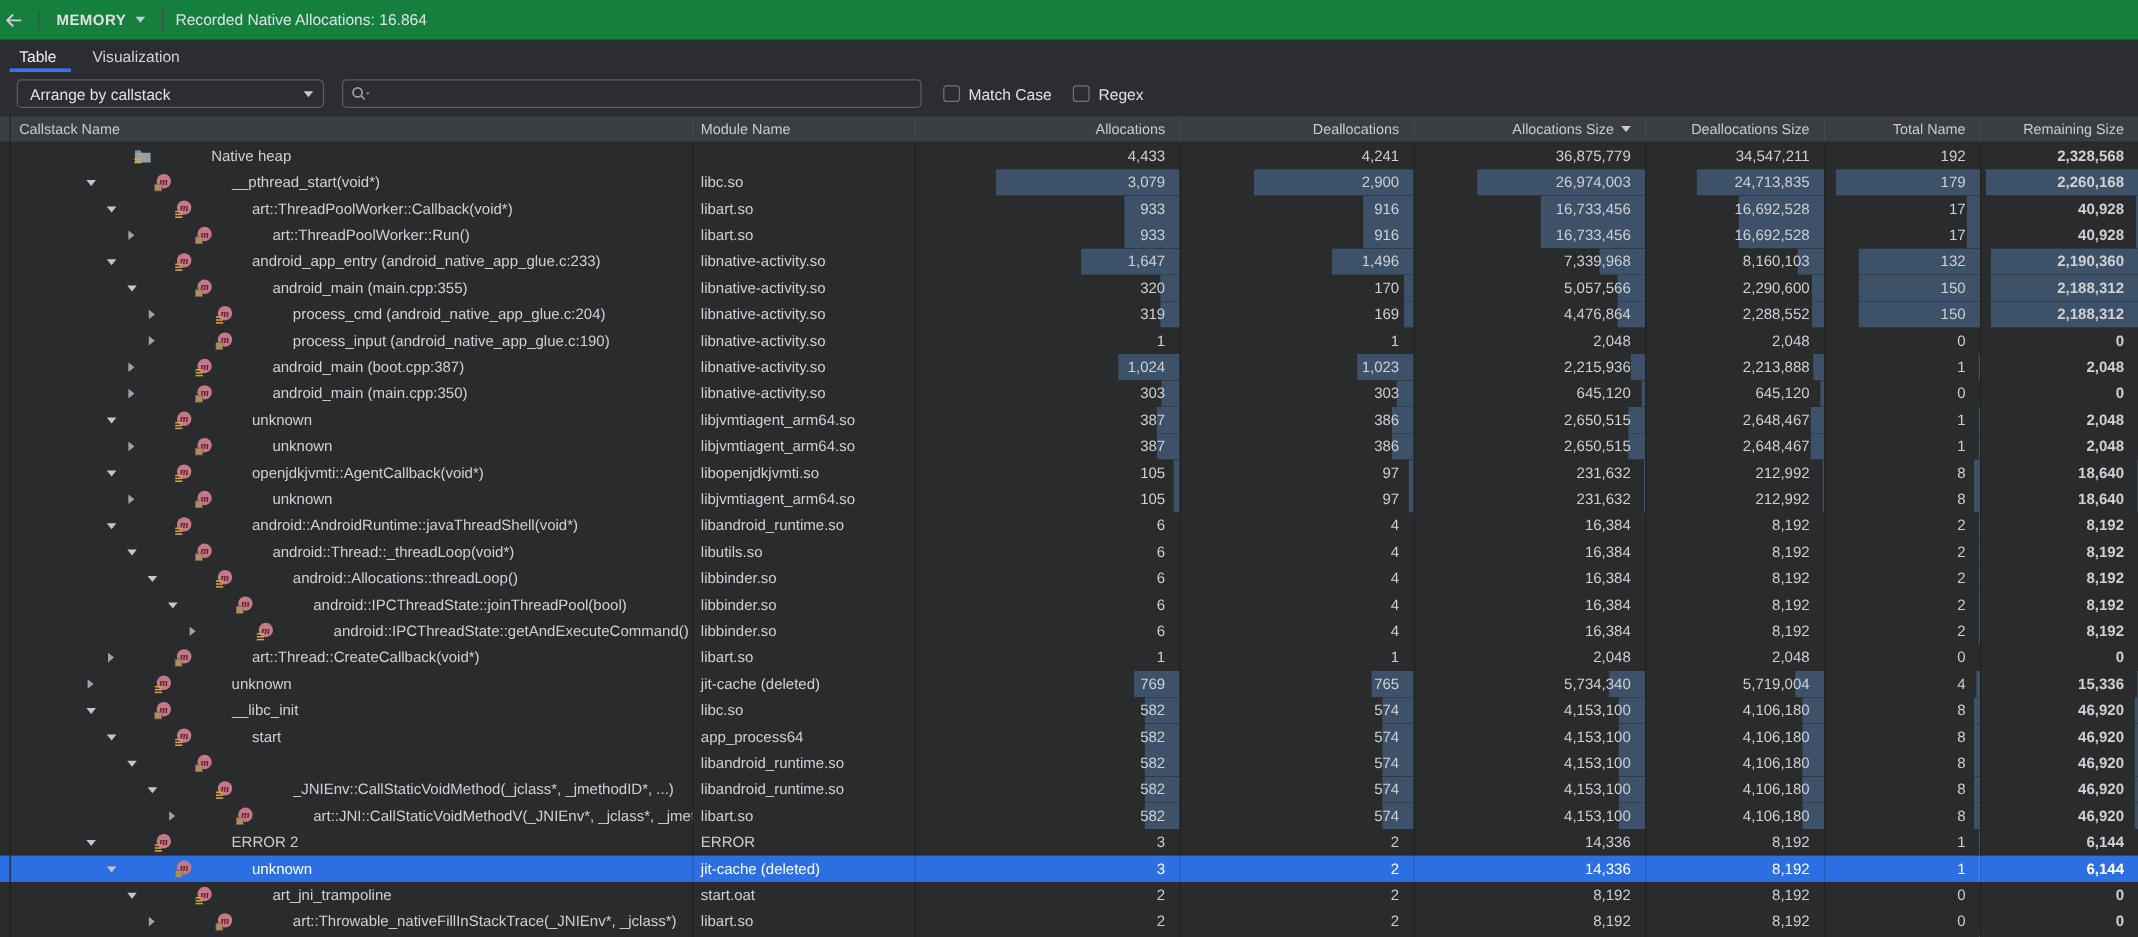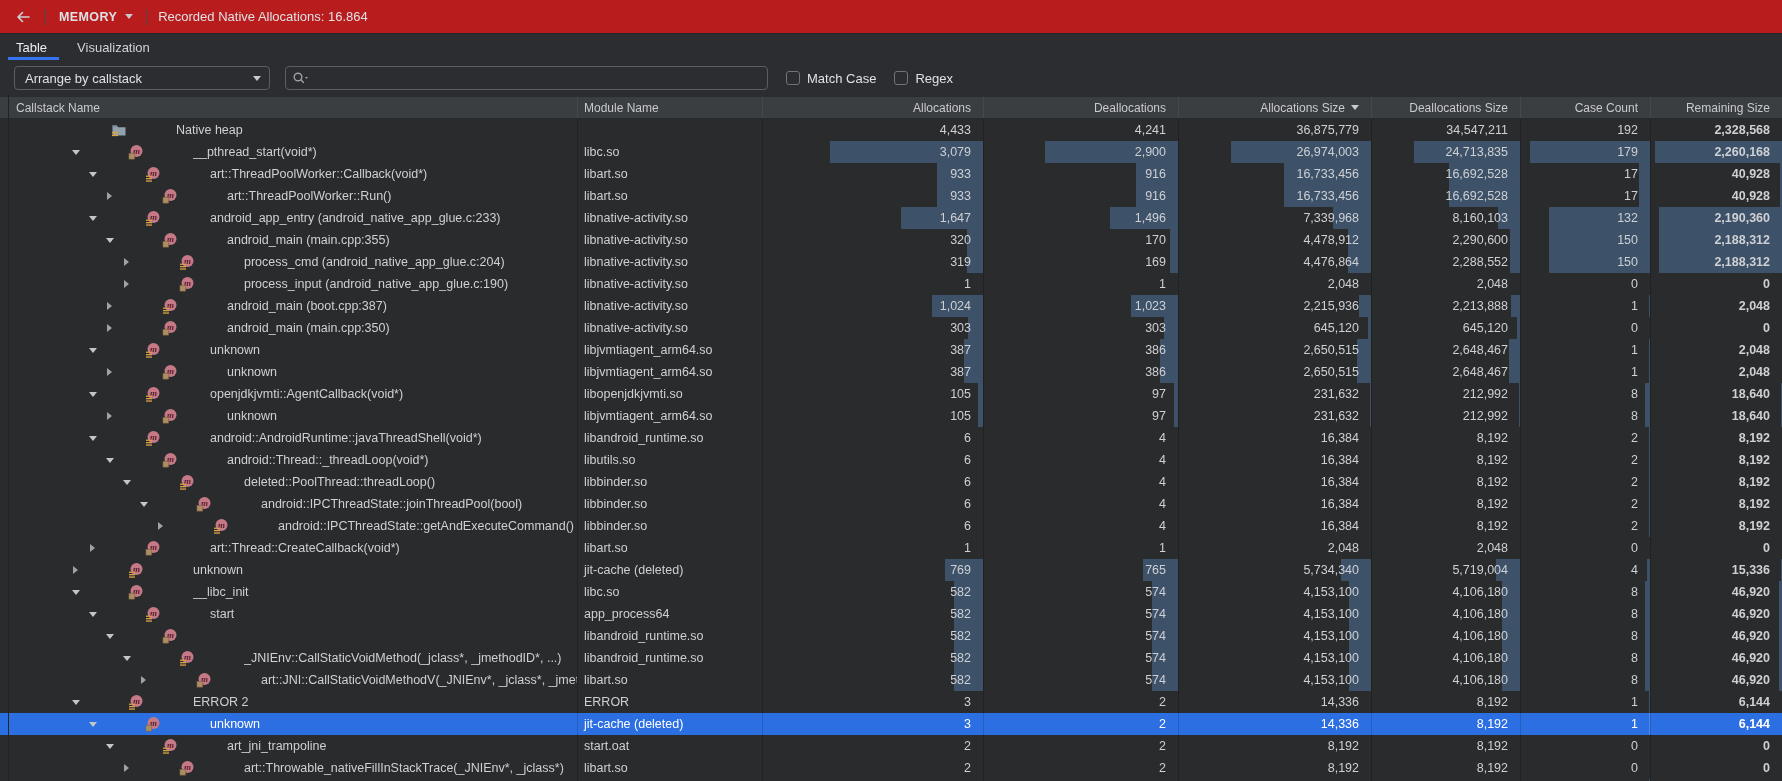--- a/index.html
+++ b/index.html
@@ -4,21 +4,21 @@
 <style>
   html,body{margin:0;padding:0;}
   body{
     width:1782px;height:781px;overflow:hidden;position:relative;
     background:#2B2D30;
     font-family:"Liberation Sans","DejaVu Sans",sans-serif;
     -webkit-font-smoothing:antialiased;
     color:#CED0D4;
   }
   
-  .topbar{height:33px;display:flex;align-items:center;background:#b91c1c;border-bottom:1px solid #222426;padding-left:12px;}
+  .topbar{height:33px;display:flex;align-items:center;background:#15803d;border-bottom:1px solid #222426;}
   .back-btn{width:22px;height:22px;display:flex;align-items:center;justify-content:center;cursor:pointer;}
   .tb-divider{width:1px;height:16px;background:#47494D;margin:0 10px;}
   .memory-dd{display:flex;align-items:center;gap:8px;cursor:pointer;padding:0 4px;}
   .memory-label{font-size:12.5px;font-weight:bold;letter-spacing:.4px;color:#DFE1E5;}
   .caret-down{width:0;height:0;border-left:4px solid transparent;border-right:4px solid transparent;border-top:5px solid #C6C9CD;}
   .session-title{font-size:13px;color:#DFE1E5;}
   
   .tabs{height:26px;display:flex;align-items:center;gap:30px;padding-left:16px;background:#2B2D30;position:relative;}
   .tab{font-size:13px;color:#D0D2D6;cursor:pointer;position:relative;height:100%;display:flex;align-items:center;text-align:center;}
   .tab.active{color:#ECEEF1;}
@@ -129,21 +129,21 @@
       <span>Deallocations</span>
     </div>
     <div class="hcell num">
       <span>Allocations Size</span>
       <span class="sort-tri"></span>
     </div>
     <div class="hcell num">
       <span>Deallocations Size</span>
     </div>
     <div class="hcell num">
-      <span>Case Count</span>
+      <span>Total Name</span>
     </div>
     <div class="hcell num">
       <span>Remaining Size</span>
     </div>
   </div>
 <div class="tbody">
     <div class="row grid-cols">
       <div class="cell name">
         <span class="ind" style="width: 0px;"></span>
         <span class="arrow-slot"></span>
@@ -380,21 +380,21 @@
       <div class="cell num">
         <span class="bar" style="width: 7.21859%;"></span>
         <span class="val">320</span>
       </div>
       <div class="cell num">
         <span class="bar" style="width: 4.00849%;"></span>
         <span class="val">170</span>
       </div>
       <div class="cell num">
         <span class="bar" style="width: 12.1459%;"></span>
-        <span class="val">4,478,912</span>
+        <span class="val">5,057,566</span>
       </div>
       <div class="cell num">
         <span class="bar" style="width: 6.63035%;"></span>
         <span class="val">2,290,600</span>
       </div>
       <div class="cell num">
         <span class="bar" style="width: 78.125%;"></span>
         <span class="val">150</span>
       </div>
       <div class="cell num">
@@ -843,21 +843,21 @@
           <svg width="16" height="16" viewBox="0 0 16 16">
      <circle cx="8.5" cy="7" r="6" fill="#C57987"></circle>
      <text x="8.5" y="10" font-size="9" font-style="italic" font-weight="bold" fill="#59222E" text-anchor="middle" font-family="Liberation Serif, DejaVu Serif, serif">m</text>
      <g fill="#D9A343">
        <rect x="1" y="9.6" width="6" height="1.3"></rect>
        <rect x="1" y="12" width="6" height="1.3"></rect>
        <rect x="1" y="14.4" width="6" height="1.3"></rect>
             </g>
           </svg>
         </span>
-        <span class="lbl">deleted::PoolThread::threadLoop()</span>
+        <span class="lbl">android::Allocations::threadLoop()</span>
       </div>
       <div class="cell module">
         <span>libbinder.so</span>
       </div>
       <div class="cell num">
         <span class="val">6</span>
       </div>
       <div class="cell num">
         <span class="val">4</span>
       </div>

